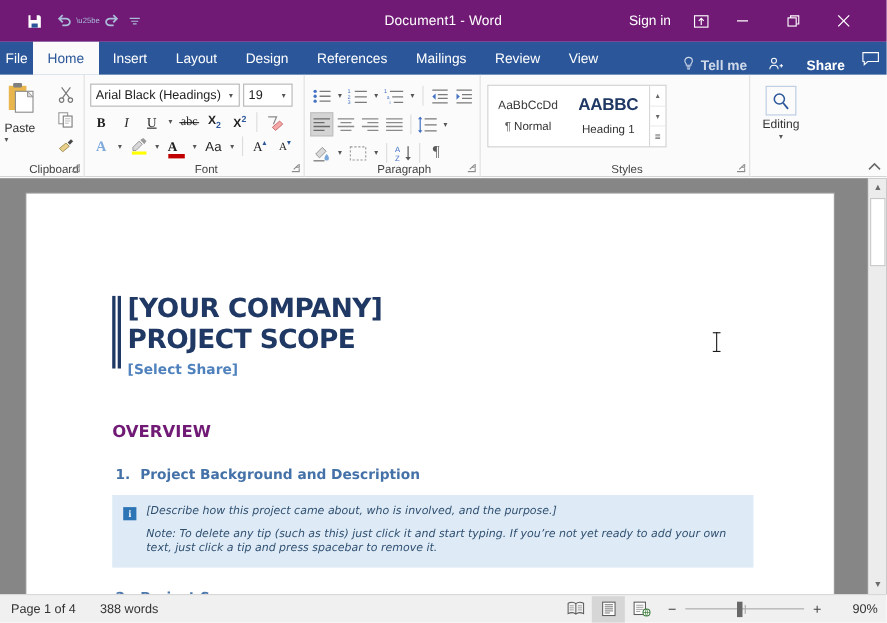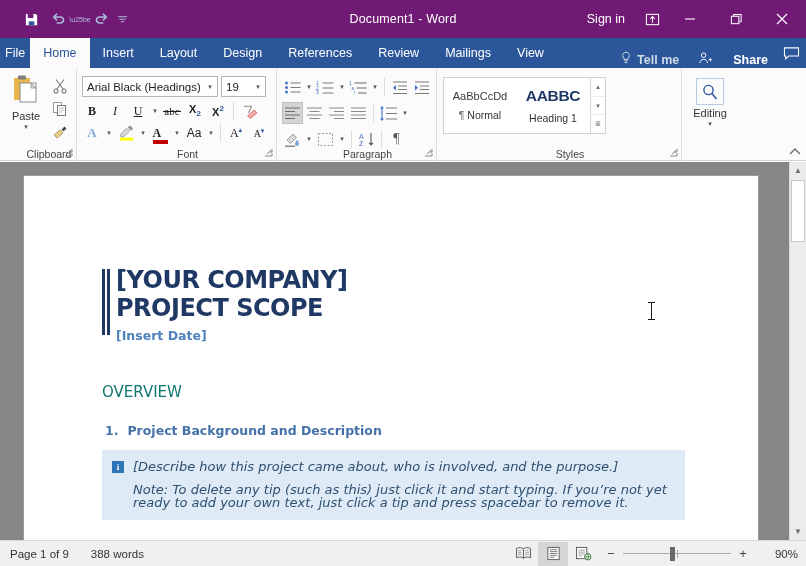--- a/index.html
+++ b/index.html
@@ -23,21 +23,21 @@
     color: #ffffff;
   }
   .qat-btn.dim { color: #a9bcd8; }
   .qat-caret { width: 12px; height: 26px; display:flex; align-items:center; justify-content:center; color:#a9bcd8; font-size: 7px; }
   .title-text {
     position: absolute; left: 0; right: 0; text-align: center;
     color: #ffffff; font-size: 12.5px; letter-spacing: .15px;
     pointer-events: none;
   }
   .tb-right {
-    position: absolute; right: 1px; top: 0; height: 38px;
+    position: absolute; right: 16px; top: 0; height: 38px;
     display: flex; align-items: center;
   }
   .signin { color:#fff; font-size:12.5px; padding: 0 12px 0 10px; }
   .tb-icon {
     width: 30px; height: 38px; display:flex; align-items:center; justify-content:center;
     color:#fff;
   }
   .win-btn { width: 46px; height: 38px; display:flex; align-items:center; justify-content:center; color:#fff; }
 
   
@@ -66,21 +66,21 @@
     text-align: center; font-size: 10.5px; color: #444; white-space: nowrap; padding-left: 22px;
   }
   .dlg {
     position: absolute; bottom: 2px; right: 3px; font-size: 8px; color: #8a8a8a;
     line-height: 1;
   }
 
   
   .grp-clip { width: 76px; }
   .paste-big {
-    width: 44px; margin-left: 4px; display:flex; flex-direction:column; align-items:center;
+    width: 44px; margin-left: 4px; display:flex; flex-direction:column; 
     padding-top: 2px;
   }
   .paste-lbl { font-size: 11px; color:#333; margin-top:1px; }
   .paste-caret { font-size: 7px; color:#555; line-height:8px; margin-top:1px; }
   .clip-small { display:flex; flex-direction:column; padding-top:3px; gap:2px; }
   .mini { width: 24px; height: 21px; display:flex; align-items:center; justify-content:center; }
 
   
   .grp-font { width: 200px; flex-direction: column; padding-left: 4px; }
   .fontrow1 { display:flex; align-items:center; gap:3px; padding: 4px 0 3px 1px; }
@@ -161,38 +161,38 @@
     font-family: "DejaVu Sans", sans-serif;
     font-weight: bold; font-size: 24px; line-height: 28px;
     color: #1f3864; letter-spacing: -.5px;
   }
   .doc-date {
     font-family: "DejaVu Sans", sans-serif;
     font-weight: bold; font-size: 12.5px; color:#4f81bd; margin-top: 6px;
   }
   .doc-h2 {
     font-family: "DejaVu Sans", sans-serif;
-    font-weight: normal; font-size: 15px; color:#0f766e; margin-top: 40px;
+    font-weight: bold; font-size: 15px; color:#701a75; margin-top: 40px;
   }
   .doc-h3 {
     font-family: "DejaVu Sans", sans-serif;
     font-weight: bold; font-size: 12.5px; color:#4472a8; margin-top: 22px;
     display:flex; gap: 9px; padding-left: 3px;
   }
   .tipbox {
     margin-top: 12px; background: #deebf7; padding: 9px 12px 11px 10px;
     display: flex; gap: 9px;
   }
   .tip-ico {
     width: 12px; height: 12px; background: #2e75b6; color:#fff;
     font-size: 9px; font-weight: bold; display:flex; align-items:center; justify-content:center;
     flex-shrink: 0; margin-top: 2px;
     font-family: "Liberation Serif", serif;
   }
-  .tip-body { font-family:"DejaVu Sans", sans-serif; font-style: italic; font-size: 13px; color:#2f4f6f; }
+  .tip-body { font-family:"DejaVu Sans", sans-serif; font-style: italic; font-size: 10px; color:#2f4f6f; }
   .tip-body p + p { margin-top: 9px; line-height: 13px; }
   .doc-h3.faded { margin-top: 19px; opacity: .95; }
 
   .doc-caret {
     position: absolute; left: 648px; top: 140px; width: 7px; height: 18px;
     pointer-events:none;
   }
   .doc-caret::before, .doc-caret::after {
     content:""; position:absolute; left:0; width:7px; height:1px; background:#1a1a1a;
   }
@@ -287,22 +287,22 @@
   </div>
 </div>
 
 <div class="tabbar">
   <div class="tab file">File</div>
   <div class="tab active">Home</div>
   <div class="tab">Insert</div>
   <div class="tab">Layout</div>
   <div class="tab">Design</div>
   <div class="tab">References</div>
+  <div class="tab">Mailings</div>
   <div class="tab">Review</div>
-  <div class="tab">Mailings</div>
   <div class="tab">View</div>
   <div class="tabbar-right">
     <div class="tellme">
       <span>
         <svg width="12" height="14" viewBox="0 0 12 14">
             <path d="M6 1.2c2 0 3.4 1.5 3.4 3.3 0 1.3-.8 2-1.3 2.8v1H3.9v-1C3.4 6.5 2.6 5.8 2.6 4.5 2.6 2.7 4 1.2 6 1.2z" fill="none" stroke="#cfd9e9" stroke-width="1"></path>
             <path d="M4.3 9.8h3.4M4.7 11.6h2.6" stroke="#cfd9e9" stroke-width="1"></path>
           </svg>
       </span>
       <span>Tell me</span>
@@ -611,21 +611,21 @@
 <div class="docarea">
   <div class="page">
     <div class="page-inner">
       <div class="doc-title-wrap">
         <span class="title-bars">
             <i class="b1"></i>
             <i class="b2"></i>
           </span>
         <div class="doc-h1">[YOUR COMPANY]</div>
         <div class="doc-h1">PROJECT SCOPE</div>
-        <div class="doc-date">[Insert Date]</div>
+        <div class="doc-date">[Select Share]</div>
       </div>
 
       <div class="doc-h2">OVERVIEW</div>
 
       <div class="doc-h3">
         <span>1.</span>
         <span>Project Background and Description</span>
       </div>
 
       <div class="tipbox">
@@ -649,21 +649,21 @@
 
   <div class="vscroll">
     <div class="vs-arrow top">▲</div>
     <div class="vs-thumb"></div>
     <div class="vs-arrow bot">▼</div>
   </div>
 </div>
 
 <div class="statusbar">
   <div class="sb-left">
-    <span>Page 1 of 9</span>
+    <span>Page 1 of 4</span>
     <span>388 words</span>
   </div>
   <div class="sb-right">
     <div class="view-btn">
       <svg width="17" height="15" viewBox="0 0 18 16">
           <path d="M9 3C7 1.4 4 1.4 1.5 2.6v10C4 11.4 7 11.4 9 13c2-1.6 5-1.6 7.5-.4v-10C14 1.4 11 1.4 9 3z" fill="none" stroke="#5a5a5a" stroke-width="1"></path>
           <path d="M9 3v10" stroke="#5a5a5a" stroke-width="1"></path>
           <path d="M3 5h4M3 7h4M3 9h4M11 5h4M11 7h4M11 9h4" stroke="#8a8a8a" stroke-width=".7"></path>
         </svg>
     </div>

